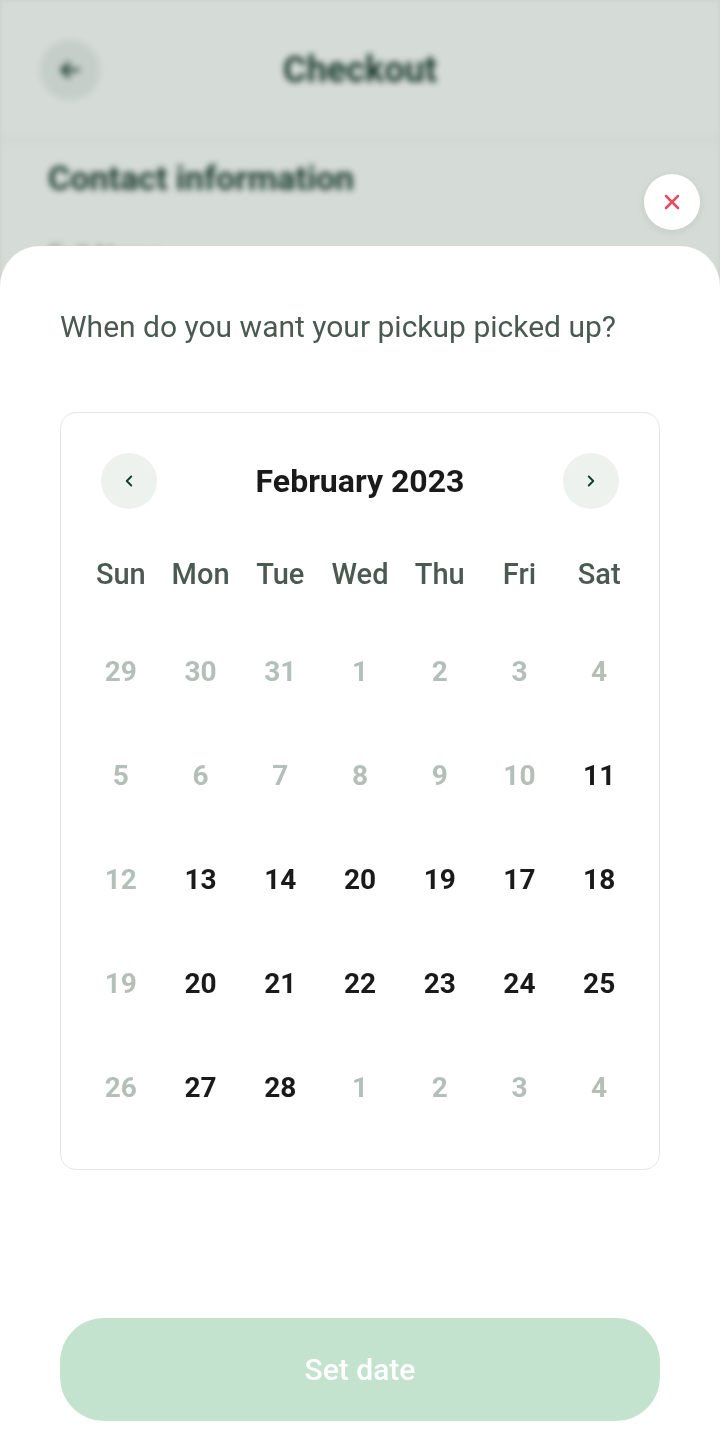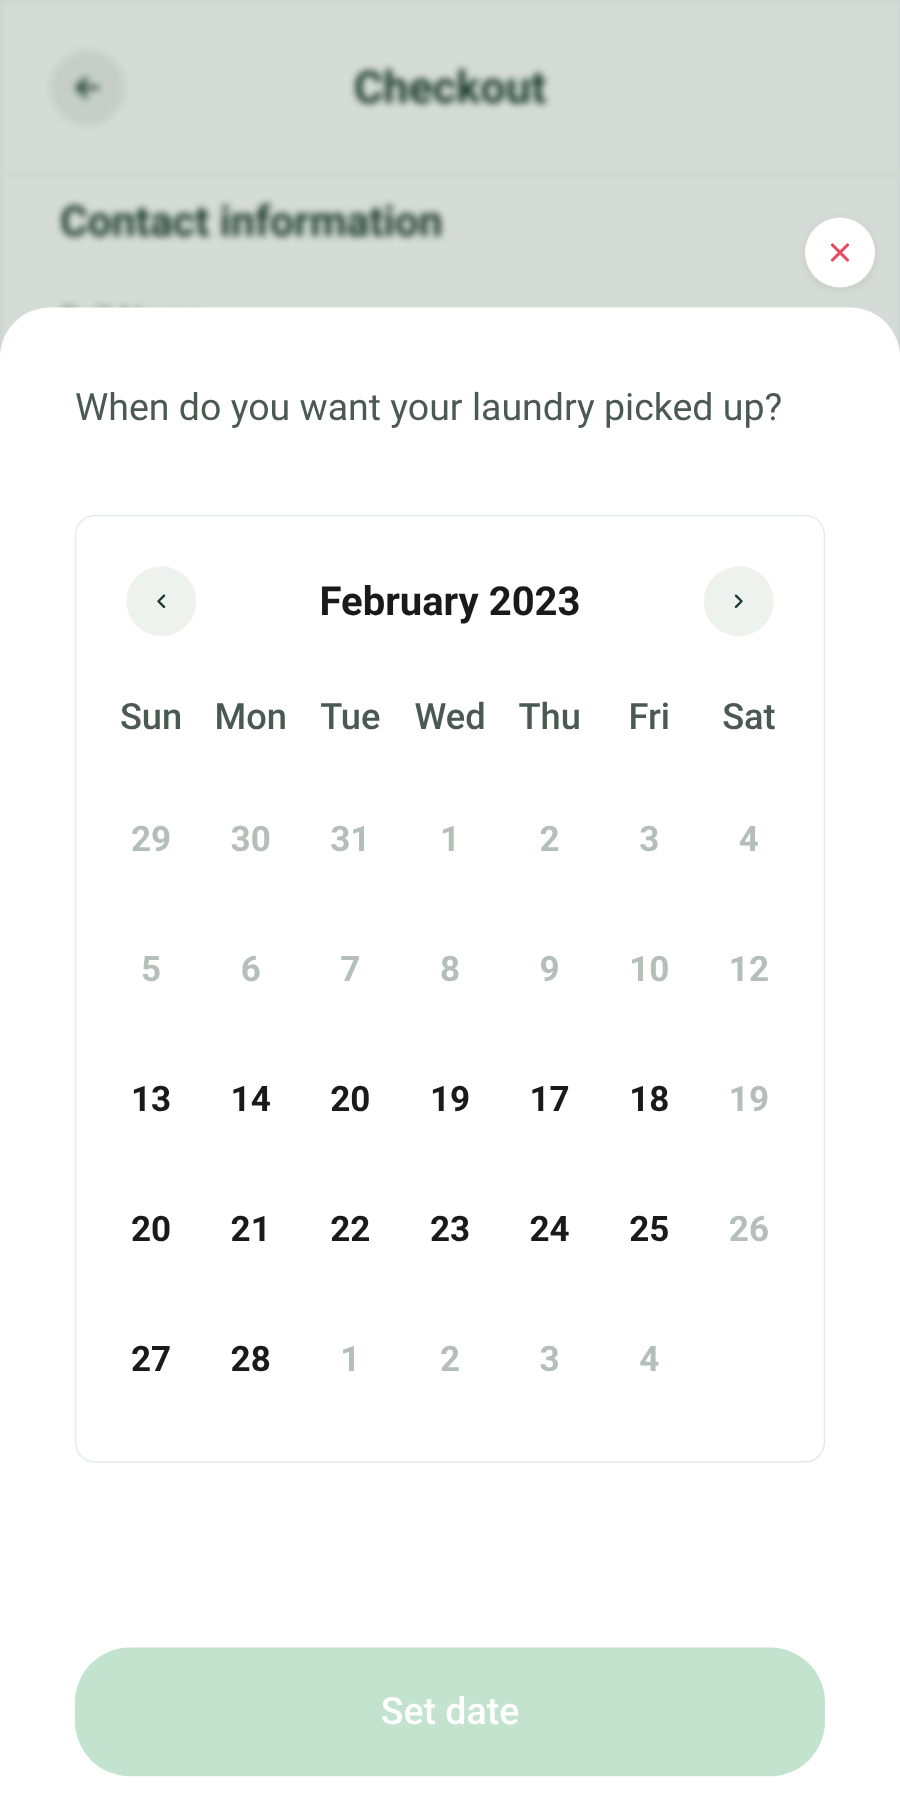--- a/index.html
+++ b/index.html
@@ -193,21 +193,21 @@
   </div>
 </div>
 
 <div class="close-btn">
   <svg viewBox="0 0 24 24">
     <path d="M6 6l12 12M18 6L6 18" stroke="#e84a5f" stroke-width="2.5" stroke-linecap="round"></path>
   </svg>
 </div>
 
 <div class="sheet">
-  <p class="sheet-subtitle">When do you want your laundry picked up?</p>
+  <p class="sheet-subtitle">When do you want your pickup picked up?</p>
 
   <div class="calendar">
     <div class="cal-header">
       <div class="cal-nav">
         <svg viewBox="0 0 24 24">
           <path d="M15 6l-6 6 6 6" stroke="#1a3a2e" stroke-width="2.5" fill="none" stroke-linecap="round" stroke-linejoin="round"></path>
         </svg>
       </div>
       <div class="cal-month">February 2023</div>
       <div class="cal-nav">
@@ -231,20 +231,21 @@
         <div class="cal-day disabled">1</div>
         <div class="cal-day disabled">2</div>
         <div class="cal-day disabled">3</div>
         <div class="cal-day disabled">4</div>
         <div class="cal-day disabled">5</div>
         <div class="cal-day disabled">6</div>
         <div class="cal-day disabled">7</div>
         <div class="cal-day disabled">8</div>
         <div class="cal-day disabled">9</div>
         <div class="cal-day disabled">10</div>
+        <div class="cal-day">11</div>
         <div class="cal-day disabled">12</div>
         <div class="cal-day">13</div>
         <div class="cal-day">14</div>
         <div class="cal-day">20</div>
         <div class="cal-day">19</div>
         <div class="cal-day">17</div>
         <div class="cal-day">18</div>
         <div class="cal-day disabled">19</div>
         <div class="cal-day">20</div>
         <div class="cal-day">21</div>

